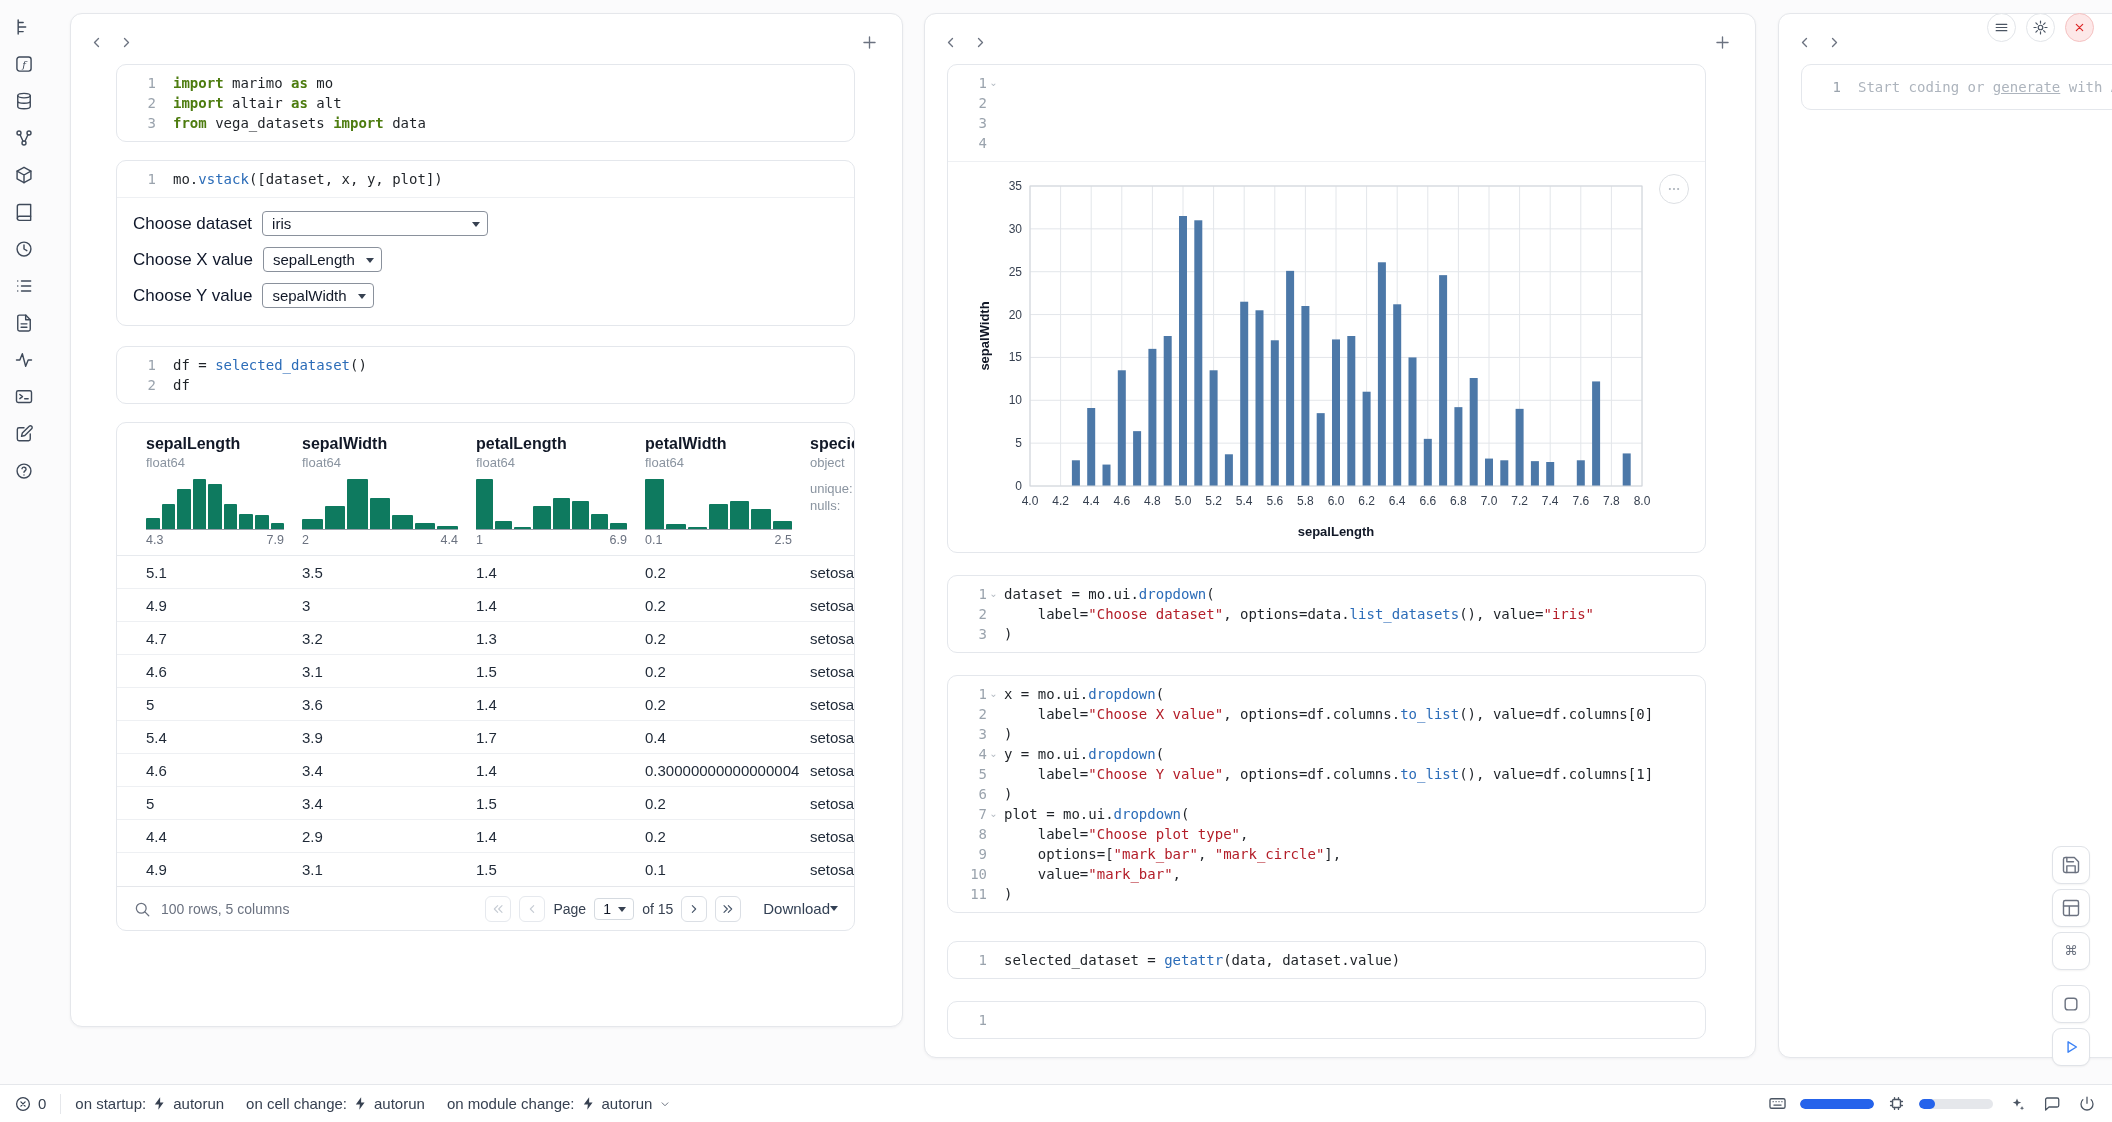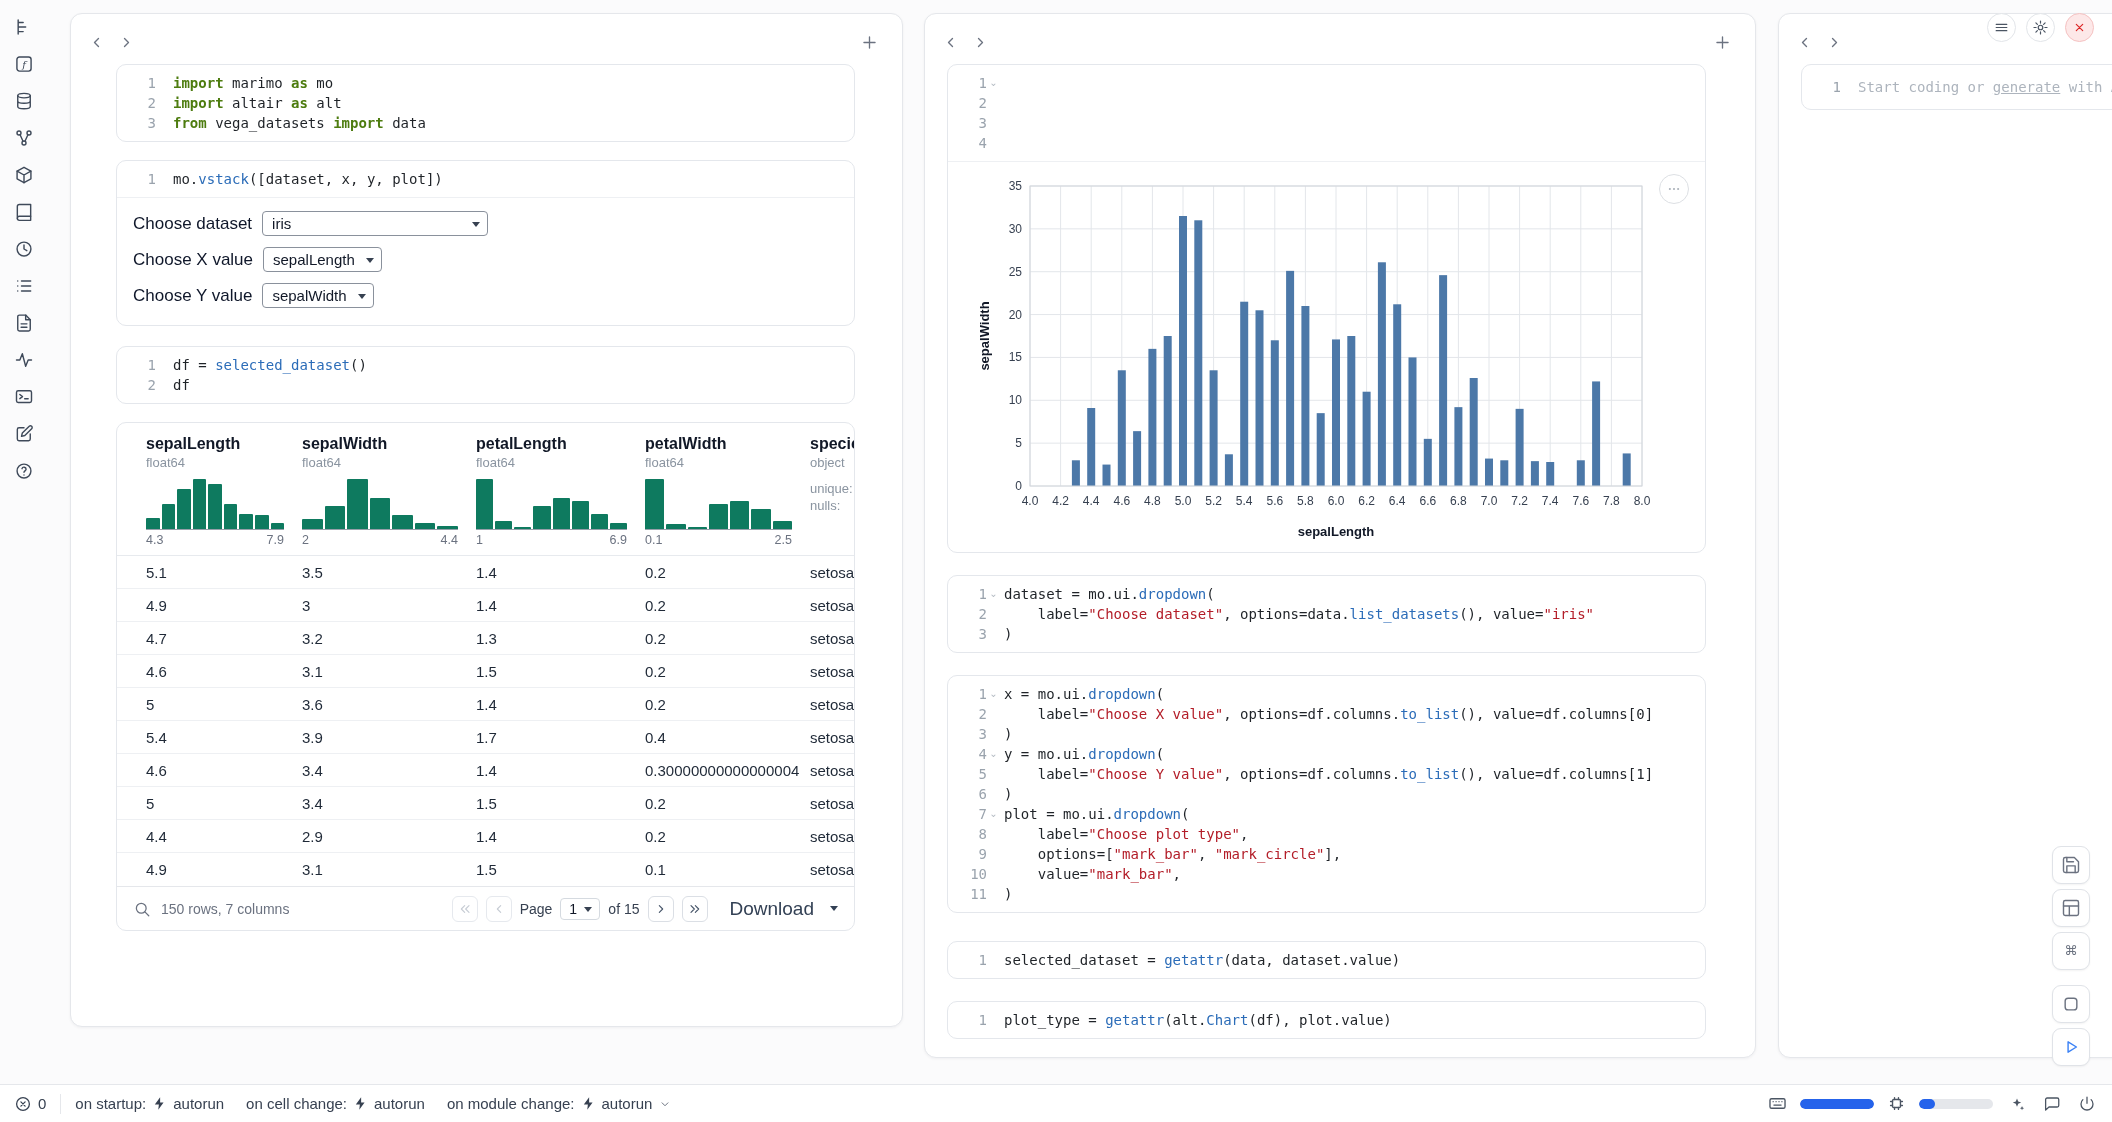--- a/index.html
+++ b/index.html
@@ -65,21 +65,21 @@
 .trow{height:33px;align-items:center;border-bottom:1px solid #eef0f3;font-size:15px;color:#1f2937}
 .trow:last-child{border-bottom:none}
 .td{white-space:nowrap;overflow:hidden;padding-right:8px}
 .tbl-footer{display:flex;align-items:center;border-top:1px solid #e5e7eb;height:44px;padding:0 16px;gap:10px;font-size:14px;color:#6b7280}
 .sicon{width:18px;height:18px;color:#6b7280}
 .pg-group{margin-left:auto;display:flex;align-items:center;gap:8px}
 .pg{width:26px;height:26px;border:1px solid #dbdfe5;border-radius:6px;background:#fff;color:#475569;display:flex;align-items:center;justify-content:center;cursor:pointer}
 .pg .js-icon{width:16px;height:16px}
 .pg.disabled{color:#c6ccd4;border-color:#e6e9ee}
 .pg-label{color:#374151}
-.download{display:flex;align-items:center;gap:16px;font-size:19px;color:#334155;background:none;border:none;margin-left:14px;cursor:pointer}
+.download{display:flex;align-items:center;gap:0;font-size:15px;color:#334155;background:none;border:none;margin-left:14px;cursor:pointer}
 .tri{width:0;height:0;border-left:4.5px solid transparent;border-right:4.5px solid transparent;border-top:5.5px solid #334155}
 
 
 .chart-wrap{position:relative;border-top:1px solid #eef0f3;padding:10px 14px 8px 10px}
 #plot-svg{display:block;margin-left:18px}
 .grid-line{stroke:#e3e6ea;stroke-width:1}
 .frame{fill:none;stroke:#d2d6db}
 .tick{font:12px "Liberation Sans",sans-serif;fill:#374151}
 .axis-label{font:700 13px "Liberation Sans",sans-serif;fill:#111827}
 .chart-menu{position:absolute;top:12px;right:16px;width:30px;height:30px;border:1px solid #dde0e4;border-radius:50%;color:#aab1b9;background:#fff;display:flex;align-items:center;justify-content:center;cursor:pointer}
@@ -486,21 +486,21 @@
             <div class="td">setosa</div>
           </div>
         </div>
       <div class="tbl-footer">
         <span class="js-icon sicon">
             <svg viewBox="0 0 24 24" class="ic">
               <circle cx="11" cy="11" r="6.5"></circle>
               <path d="M15.8 15.8L21 21"></path>
             </svg>
           </span>
-        <span>150 rows, 7 columns</span>
+        <span>100 rows, 5 columns</span>
         <div class="pg-group">
           <button class="pg disabled">
               <span class="js-icon">
                 <svg viewBox="0 0 24 24" class="ic">
                   <path d="M11.5 7l-5 5 5 5M18 7l-5 5 5 5"></path>
                 </svg>
               </span>
             </button>
           <button class="pg disabled">
               <span class="js-icon">
@@ -791,23 +791,20 @@
           <div class="cl">selected_dataset = <span class="tok-fn">getattr</span>(data, dataset.value)</div>
         </div>
       </div>
     <div class="cell code-area" id="cell-plottype">
         <div class="gutter">
           <div class="gl">
             <span class="n">1</span>
             <span class="f"></span>
           </div>
         </div>
-        <div class="codes">
-          <div class="cl">plot_type = <span class="tok-fn">getattr</span>(alt.<span class="tok-fn">Chart</span>(df), plot.value)</div>
-        </div>
       </div>
   </section>
 
   <section class="card col3">
     <div class="col-toolbar">
       <button class="tb-btn">
           <span class="js-icon">
             <svg viewBox="0 0 24 24" class="ic">
               <path d="M14.5 17l-5-5 5-5"></path>
             </svg>

